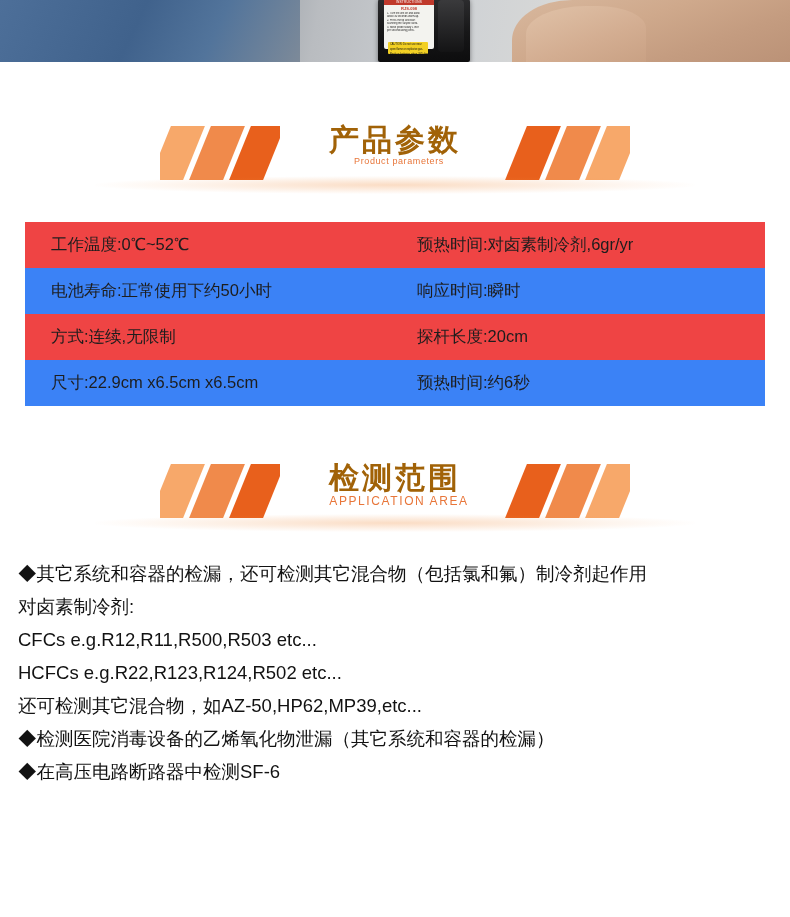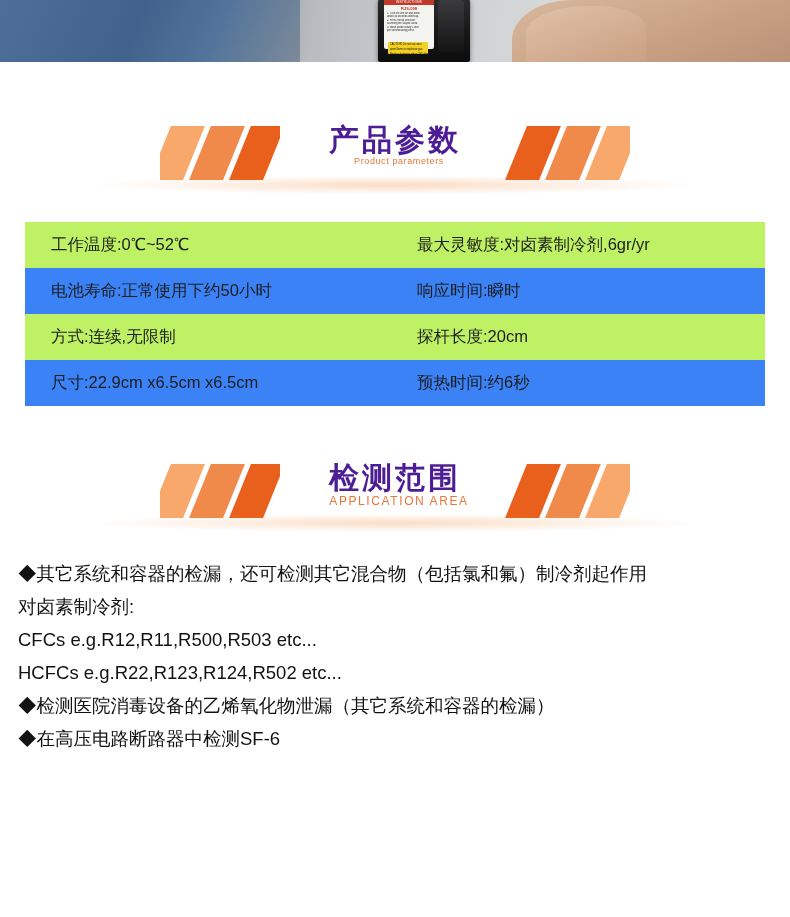--- a/index.html
+++ b/index.html
@@ -146,21 +146,21 @@
     background: #ffffff;
   }
   .sh-title {
     position: absolute;
     left: 0;
     top: 10px;
     width: 790px;
     text-align: center;
     font-size: 30px;
     font-weight: bold;
-    color: #4c1d95;
+    color: #a16207;
     letter-spacing: 3px;
     font-family: "Liberation Sans", sans-serif;
   }
   .sh-sub {
     position: absolute;
     left: 4px;
     top: 46px;
     width: 790px;
     text-align: center;
     font-size: 9px;
@@ -185,21 +185,21 @@
     table-layout: fixed;
   }
   .spec-table td {
     height: 46px;
     font-size: 16.5px;
     color: #1d1d1d;
     padding: 0 0 0 26px;
     font-family: "Liberation Sans", sans-serif;
     vertical-align: middle;
   }
-  .spec-table tr.odd td { background: #bef264; }
+  .spec-table tr.odd td { background: #ef4444; }
   .spec-table tr.even td { background: #3b82f6; }
   .spec-table td.col-right { padding-left: 22px; }
 
   
   .app-area {
     margin: 24px 0 0 0;
     padding: 0 14px 0 18px;
   }
   .app-area p {
     margin: 0 0 6px 0;
@@ -251,21 +251,21 @@
   </div>
   <div class="sh-title">产品参数</div>
   <div class="sh-sub">Product parameters</div>
   <div class="sh-glow"></div>
 </div>
 
 <table class="spec-table">
   <tbody>
     <tr class="odd">
       <td>工作温度:0℃~52℃</td>
-      <td class="col-right">最大灵敏度:对卤素制冷剂,6gr/yr</td>
+      <td class="col-right">预热时间:对卤素制冷剂,6gr/yr</td>
     </tr>
     <tr class="even">
       <td>电池寿命:正常使用下约50小时</td>
       <td class="col-right">响应时间:瞬时</td>
     </tr>
     <tr class="odd">
       <td>方式:连续,无限制</td>
       <td class="col-right">探杆长度:20cm</td>
     </tr>
     <tr class="even">
@@ -288,15 +288,16 @@
   <div class="sh-title">检测范围</div>
   <div class="sh-sub caps">APPLICATION AREA</div>
   <div class="sh-glow"></div>
 </div>
 
 <div class="app-area">
   <p class="tight">◆其它系统和容器的检漏，还可检测其它混合物（包括氯和氟）制冷剂起作用</p>
   <p class="tight">对卤素制冷剂:</p>
   <p class="tight">CFCs e.g.R12,R11,R500,R503 etc...</p>
   <p class="tight">HCFCs e.g.R22,R123,R124,R502 etc...</p>
+  <p class="tight">还可检测其它混合物，如AZ-50,HP62,MP39,etc...</p>
   <p class="tight">◆检测医院消毒设备的乙烯氧化物泄漏（其它系统和容器的检漏）</p>
   <p class="tight">◆在高压电路断路器中检测SF-6</p>
 </div>
 
 </body></html>

